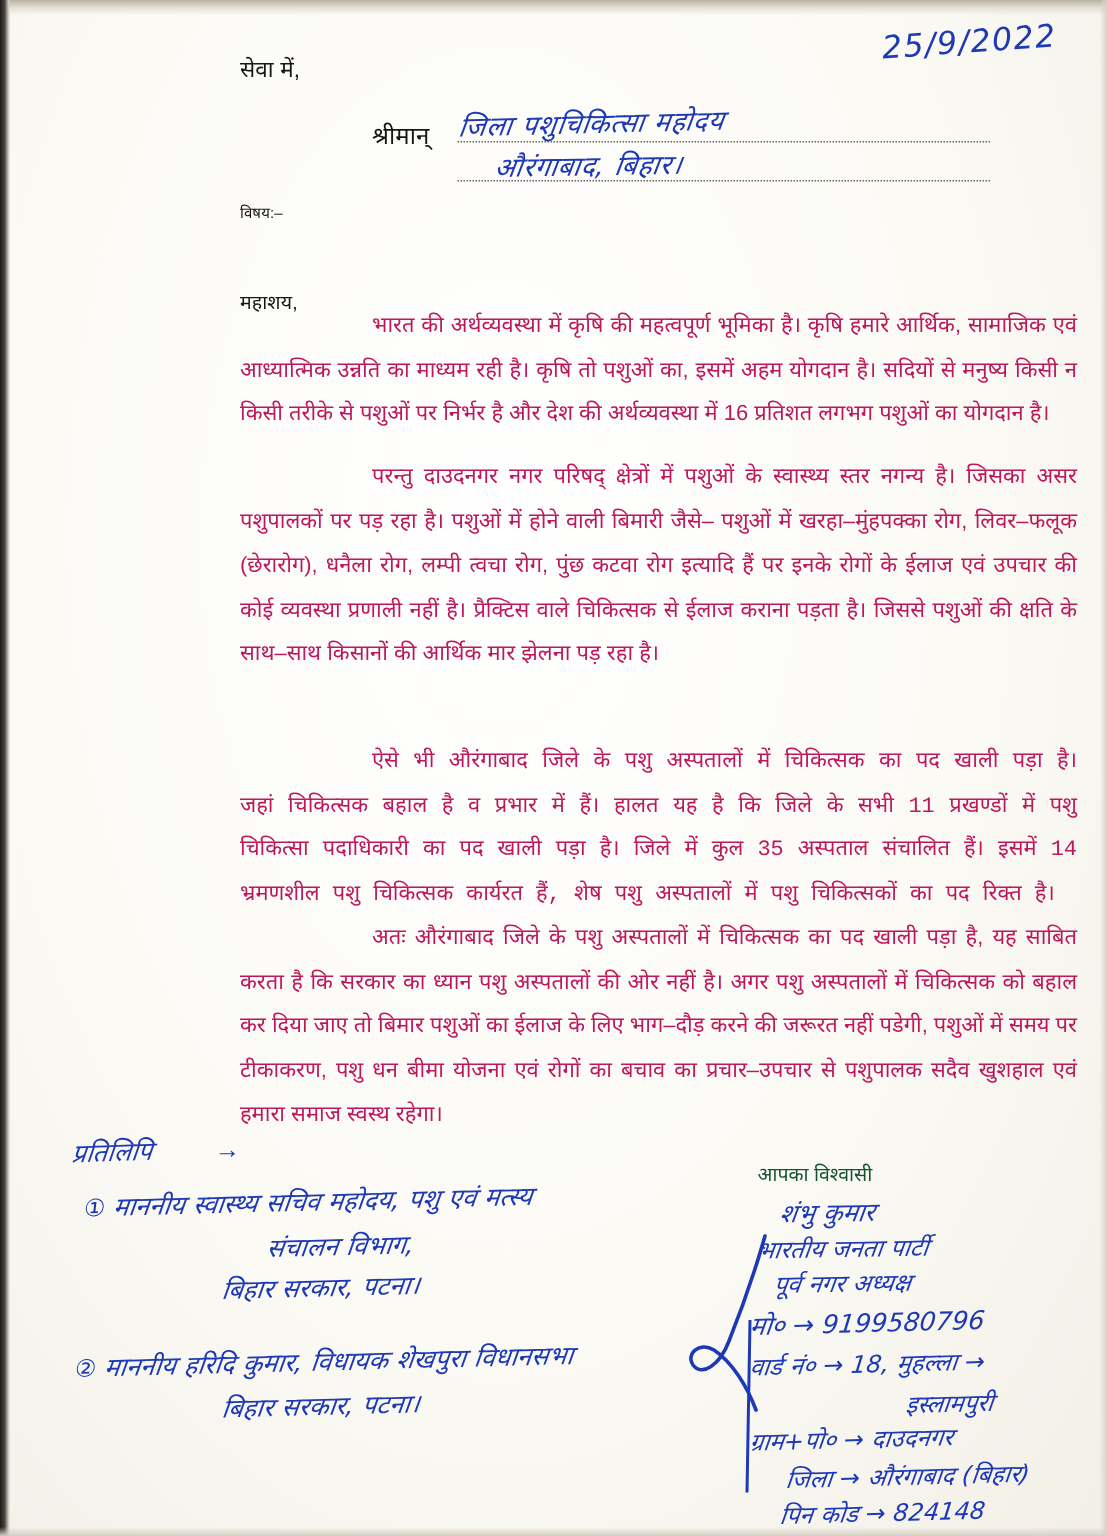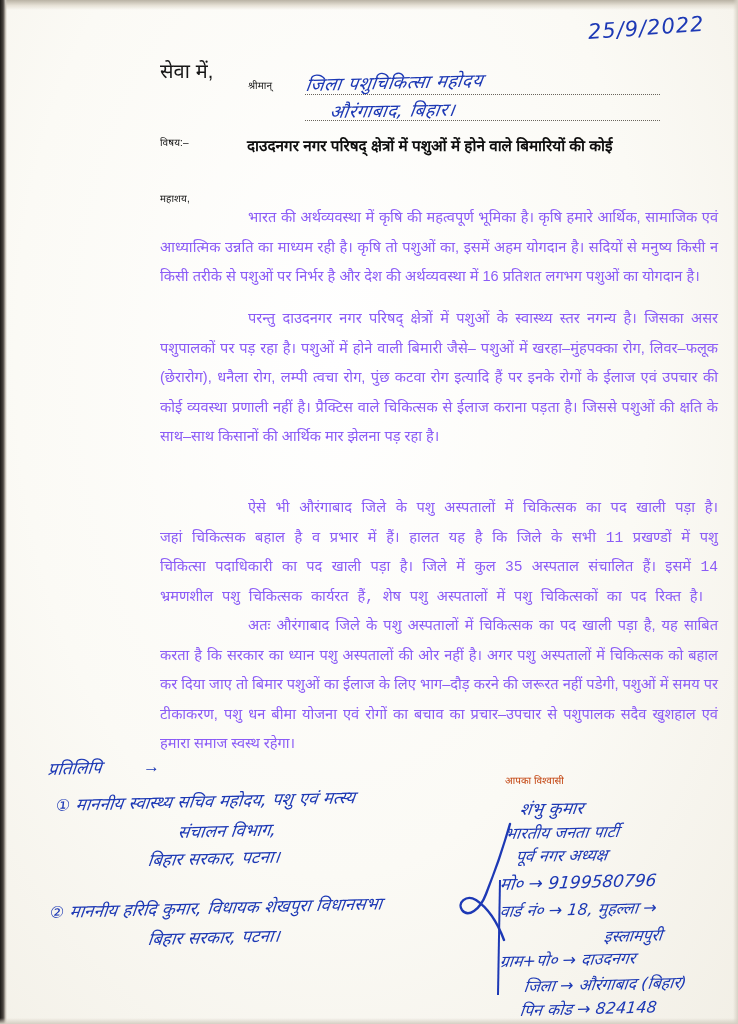--- a/index.html
+++ b/index.html
@@ -43,24 +43,24 @@
 
   
   .printed {
     position: absolute;
     font-family: "Liberation Sans", "DejaVu Sans", sans-serif;
     color: #161616;
     font-size: 14.5px;
     line-height: 1.95;
     letter-spacing: 0.1px;
   }
-  .label-sewa { left: 160px; top: 52px; font-size: 20px; }
-  .label-shriman { left: 248px; top: 76px; font-size: 10px; }
+  .label-sewa { left: 160px; top: 32px; font-size: 15px; }
+  .label-shriman { left: 248px; top: 76px; font-size: 16px; }
   .label-vishay { left: 160px; top: 133px; font-size: 10px; }
-  .label-mahashay { left: 160px; top: 189px; font-size: 10px; }
+  .label-mahashay { left: 160px; top: 189px; font-size: 13px; }
 
   .subject-block {
     position: absolute;
     left: 247px; top: 131px; width: 470px;
     font-weight: bold;
     font-size: 15.3px;
     line-height: 2.0;
     color: #0e0e0e;
   }
   .dotline {
@@ -73,32 +73,32 @@
 
   .para {
     position: absolute;
     left: 160px;
     width: 558px;
     font-size: 14.6px;
     line-height: 29.5px;
     text-align: justify;
     text-justify: inter-word;
     text-indent: 88px;
-    color: #8b5cf6;
+    color: #be185d;
   }
   .p1 { top: 203px; }
   .p2 { top: 304px; }
   .p3 { top: 494px; font-family: Liberation Mono, monospace; }
   .p4 { top: 611px; }
 
   .closing {
     position: absolute;
     left: 505px; top: 773px;
-    font-size: 10px;
-    color: #c2410c;
+    font-size: 13px;
+    color: #14532d;
   }
 
   
   .hand {
     position: absolute;
     color: #1d39b5;
     font-family: "DejaVu Sans", sans-serif;
     font-style: italic;
     font-size: 15px;
     white-space: nowrap;
@@ -176,21 +176,20 @@
 
     <div class="printed label-sewa">सेवा में,</div>
     <div class="printed label-shriman">श्रीमान्</div>
     <div class="dotline dot1"></div>
     <div class="dotline dot2"></div>
     <div class="hand hand-addr1">जिला पशुचिकित्सा महोदय</div>
     <div class="hand hand-addr2">औरंगाबाद,  बिहार।</div>
 
     <div class="printed label-vishay">विषय:–</div>
     <div class="subject-block">
-      <div>दाउदनगर नगर परिषद् क्षेत्रों में पशुओं में होने वाले बिमारियों की कोई</div>
     </div>
 
     <div class="printed label-mahashay">महाशय,</div>
 
     <div class="para p1">भारत की अर्थव्यवस्था में कृषि की महत्वपूर्ण भूमिका है। कृषि हमारे आर्थिक, सामाजिक एवं आध्यात्मिक उन्नति का माध्यम रही है। कृषि तो पशुओं का, इसमें अहम योगदान है। सदियों से मनुष्य किसी न किसी तरीके से पशुओं पर निर्भर है और देश की अर्थव्यवस्था में 16 प्रतिशत लगभग पशुओं का योगदान है।</div>
     <div class="para p2">परन्तु दाउदनगर नगर परिषद् क्षेत्रों में पशुओं के स्वास्थ्य स्तर नगन्य है। जिसका असर पशुपालकों पर पड़ रहा है। पशुओं में होने वाली बिमारी जैसे– पशुओं में खरहा–मुंहपक्का रोग, लिवर–फलूक (छेरारोग), धनैला रोग, लम्पी त्वचा रोग, पुंछ कटवा रोग इत्यादि हैं पर इनके रोगों के ईलाज एवं उपचार की कोई व्यवस्था प्रणाली नहीं है। प्रैक्टिस वाले चिकित्सक से ईलाज कराना पड़ता है। जिससे पशुओं की क्षति के साथ–साथ किसानों की आर्थिक मार झेलना पड़ रहा है।</div>
     <div class="para p3">ऐसे भी औरंगाबाद जिले के पशु अस्पतालों में चिकित्सक का पद खाली पड़ा है। जहां चिकित्सक बहाल है व प्रभार में हैं। हालत यह है कि जिले के सभी 11 प्रखण्डों में पशु चिकित्सा पदाधिकारी का पद खाली पड़ा है। जिले में कुल 35 अस्पताल संचालित हैं। इसमें 14 भ्रमणशील पशु चिकित्सक कार्यरत हैं, शेष पशु अस्पतालों में पशु चिकित्सकों का पद रिक्त है।</div>
     <div class="para p4">अतः औरंगाबाद जिले के पशु अस्पतालों में चिकित्सक का पद खाली पड़ा है, यह साबित करता है कि सरकार का ध्यान पशु अस्पतालों की ओर नहीं है। अगर पशु अस्पतालों में चिकित्सक को बहाल कर दिया जाए तो बिमार पशुओं का ईलाज के लिए भाग–दौड़ करने की जरूरत नहीं पडेगी, पशुओं में समय पर टीकाकरण, पशु धन बीमा योजना एवं रोगों का बचाव का प्रचार–उपचार से पशुपालक सदैव खुशहाल एवं हमारा समाज स्वस्थ रहेगा।</div>
 
     <div class="closing">आपका विश्वासी</div>

